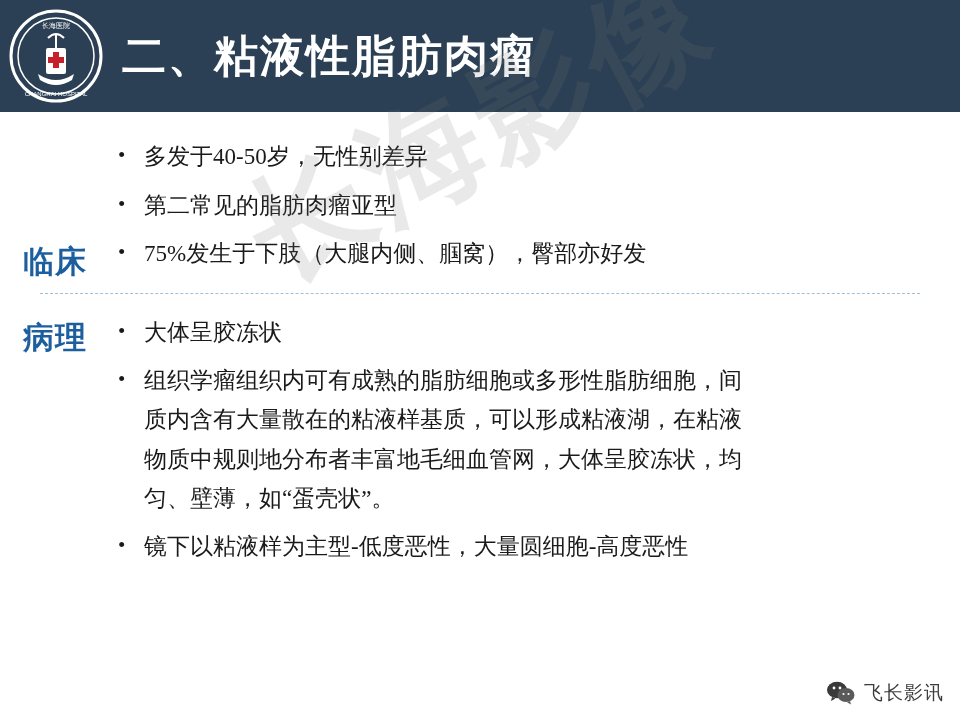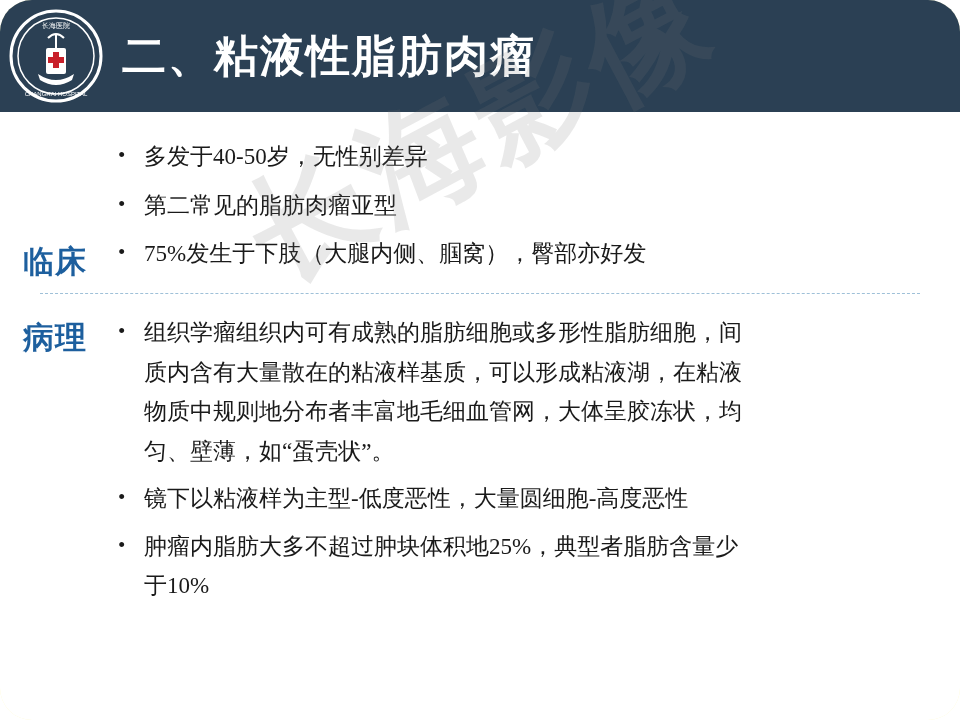--- a/index.html
+++ b/index.html
@@ -12,21 +12,20 @@
     overflow: hidden;
     font-family: "Liberation Serif", "DejaVu Serif", serif;
     background: #ffffff;
   }
   .slide {
     position: relative;
     width: 960px;
     height: 720px;
     background: #fef9c3;
     overflow: hidden;
-    border-radius: 32px;
   }
   
   .header {
     position: absolute;
     left: 0;
     top: 0;
     width: 960px;
     height: 112px;
     background: #2b4054;
     display: flex;
@@ -212,25 +211,40 @@
         </ul>
       </div>
     </div>
 
     <div class="divider"></div>
 
     <div class="section" id="pathology-section">
       <div class="section-label">病理</div>
       <div class="section-body">
         <ul class="bullet-list">
+          <li class="bullet-item">大体呈胶冻状</li>
           <li class="bullet-item">组织学瘤组织内可有成熟的脂肪细胞或多形性脂肪细胞，间质内含有大量散在的粘液样基质，可以形成粘液湖，在粘液物质中规则地分布者丰富地毛细血管网，大体呈胶冻状，均匀、壁薄，如“蛋壳状”。</li>
           <li class="bullet-item">镜下以粘液样为主型-低度恶性，大量圆细胞-高度恶性</li>
-          <li class="bullet-item">肿瘤内脂肪大多不超过肿块体积地25%，典型者脂肪含量少于10%</li>
         </ul>
       </div>
     </div>
 
   </div>
 
   <div class="watermark-main">长海影像</div>
 
+  <div class="wechat-badge">
+    <span class="wechat-icon">
+      <svg width="30" height="26" viewBox="0 0 30 26" xmlns="http://www.w3.org/2000/svg">
+        <ellipse cx="11" cy="10" rx="10" ry="8.2" fill="#3a3a3a"></ellipse>
+        <path d="M6 17 L5 21 L9.5 18.4 Z" fill="#3a3a3a"></path>
+        <circle cx="8" cy="8" r="1.4" fill="#ffffff"></circle>
+        <circle cx="14" cy="8" r="1.4" fill="#ffffff"></circle>
+        <ellipse cx="20" cy="15" rx="8.5" ry="7" fill="#5a5a5a"></ellipse>
+        <path d="M24 21 L25 24.5 L21 22.3 Z" fill="#5a5a5a"></path>
+        <circle cx="17.5" cy="14" r="1.1" fill="#ffffff"></circle>
+        <circle cx="22.5" cy="14" r="1.1" fill="#ffffff"></circle>
+      </svg>
+    </span>
+    <span class="wechat-text">飞长影讯</span>
+  </div>
 
 </div>
 
 </body></html>

